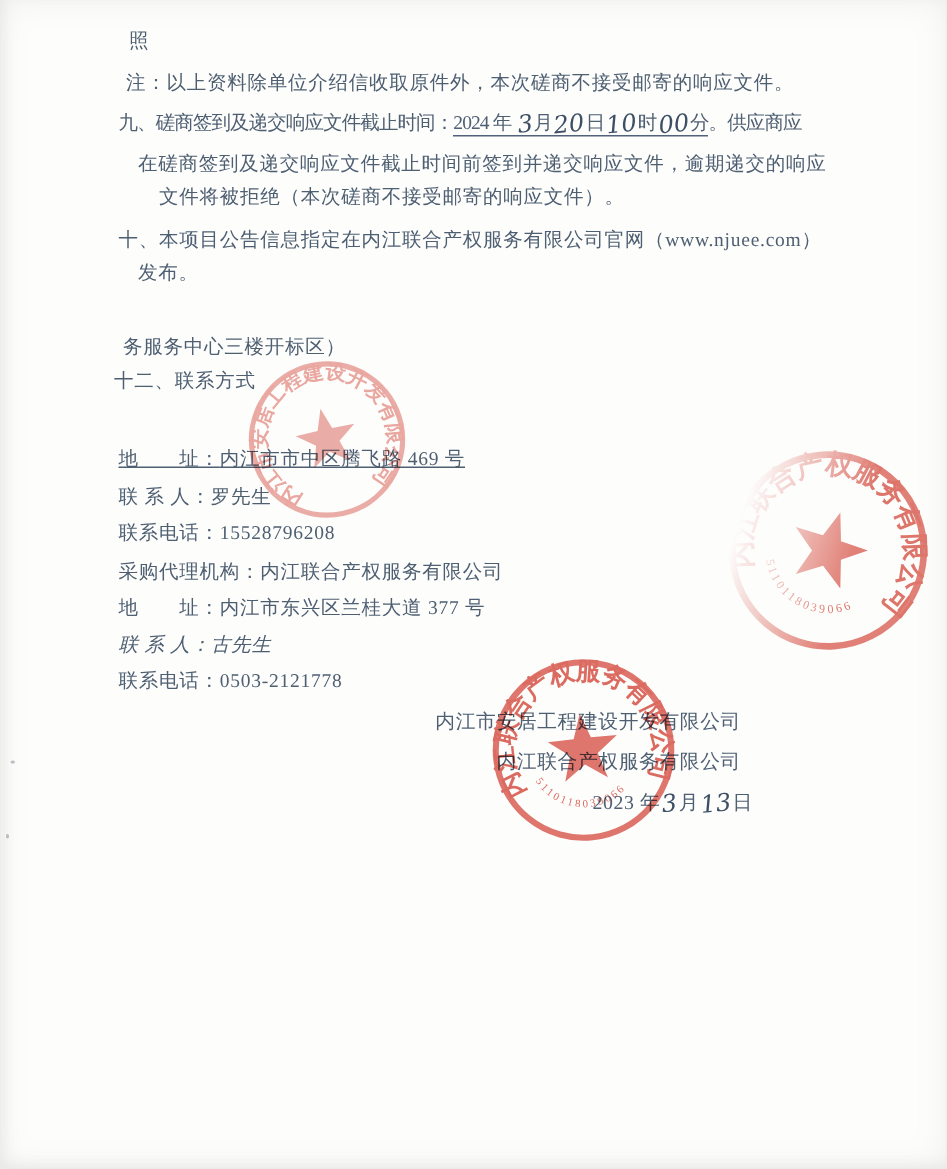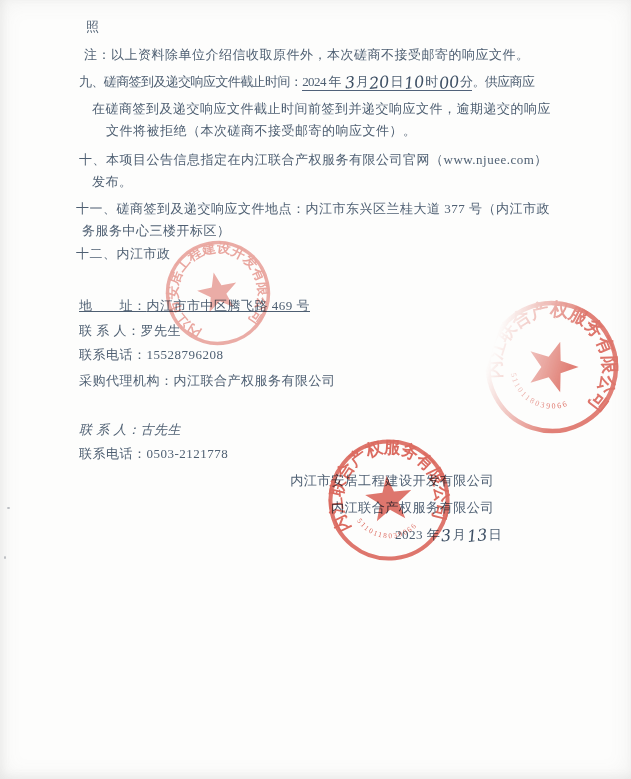--- a/index.html
+++ b/index.html
@@ -76,29 +76,29 @@
 
   <div class="line tight" style="left:79px;top:73px;">
     <span>九、磋商签到及递交响应文件截止时间：</span><span class="u"><span>2024 年</span> <span class="hand">3</span><span>月</span><span class="hand">20</span><span>日</span><span class="hand">10</span><span>时</span><span class="hand">00</span><span>分</span></span><span>。供应商应</span>
   </div>
   <div class="line" style="left:92px;top:100px;">在磋商签到及递交响应文件截止时间前签到并递交响应文件，逾期递交的响应</div>
   <div class="line" style="left:92px;top:122px;margin-left:14px;">文件将被拒绝（本次磋商不接受邮寄的响应文件）。</div>
 
   <div class="line" style="left:79px;top:151px;">十、本项目公告信息指定在内江联合产权服务有限公司官网（www.njuee.com）</div>
   <div class="line" style="left:92px;top:173px;">发布。</div>
 
-  <div class="line" style="left:76px;top:200px;">十一、磋商签到及递交响应文件地点：内江市东兴区兰桂大道 377 号（内江市政</div>
   <div class="line" style="left:82px;top:222px;">务服务中心三楼开标区）</div>
 
-  <div class="line" style="left:76px;top:245px;">十二、内江市政</div>
+  <div class="line" style="left:76px;top:245px;">十二、联系方式</div>
 
   <div class="line" style="left:79px;top:297px;text-decoration:underline;"><span>地　　址：</span><span>内江市市中区腾飞路 469 号</span></div>
   <div class="line" style="left:79px;top:322px;"><span>联 系 人：</span><span>罗先生</span></div>
   <div class="line" style="left:79px;top:346px;"><span>联系电话：</span><span>15528796208</span></div>
   <div class="line" style="left:79px;top:372px;"><span>采购代理机构：</span><span>内江联合产权服务有限公司</span></div>
+  <div class="line" style="left:79px;top:396px;"><span>地　　址：</span><span>内江市东兴区兰桂大道 377 号</span></div>
   <div class="line" style="left:79px;top:421px;font-style:italic;"><span>联 系 人：</span><span>古先生</span></div>
   <div class="line" style="left:79px;top:445px;"><span>联系电话：</span><span>0503-2121778</span></div>
 
   <div class="sig-block">
     <div>内江市安居工程建设开发有限公司</div>
     <div>内江联合产权服务有限公司</div>
     <div class="sig-date">
       <span>2023</span>
       <span>年</span><span class="hand">3</span><span>月</span><span class="hand">13</span><span>日</span>
     </div>

